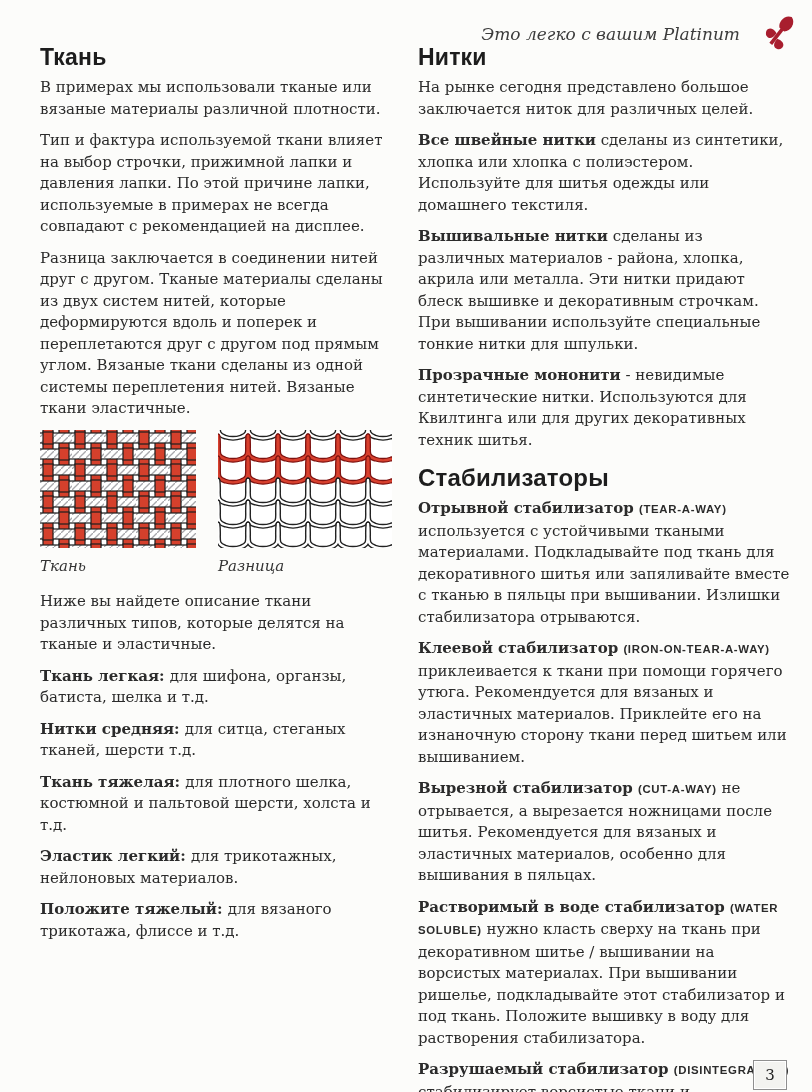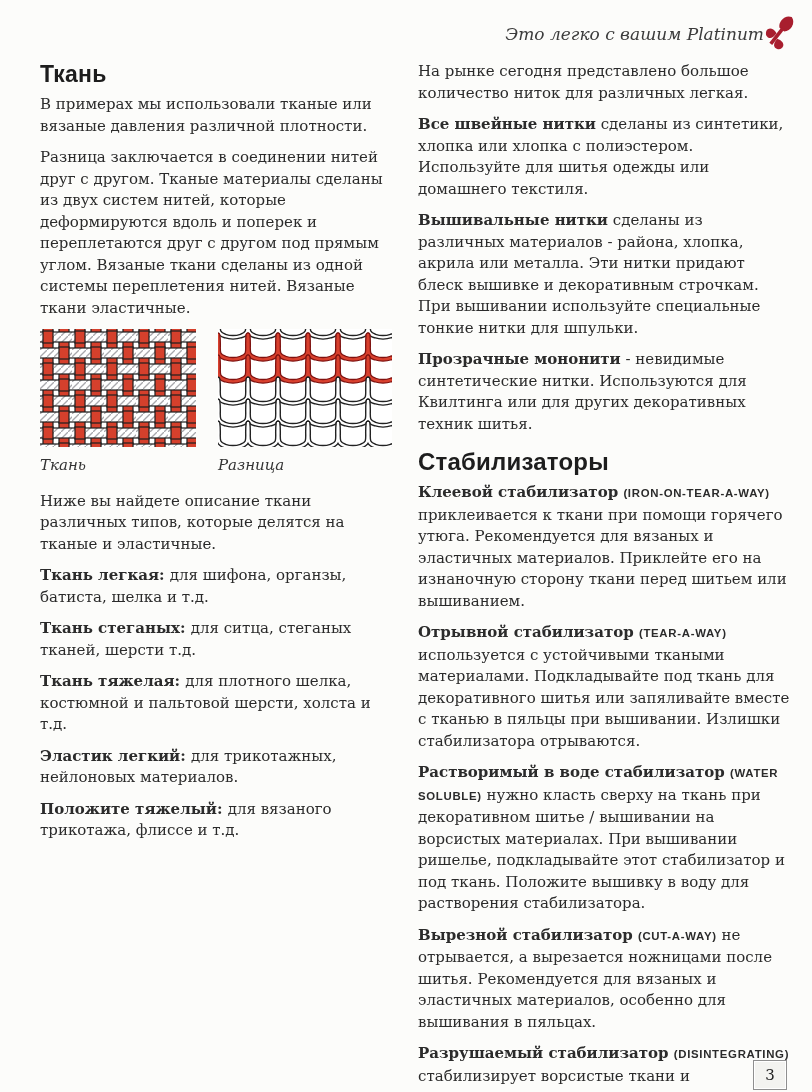--- a/index.html
+++ b/index.html
@@ -4,25 +4,25 @@
 <style>
   html,body{margin:0;padding:0;}
   body{
     width:812px;height:1092px;position:relative;overflow:hidden;
     background:#fcfcfa;
     font-family:"DejaVu Serif", serif;
     color:#2b2b2b;
   }
   .page{position:absolute;inset:0;}
   
-  .header{position:absolute;top:14px;right:12px;display:flex;align-items:center;gap:0;}
+  .header{position:absolute;top:14px;right:12px;display:flex;align-items:center;gap:24px;}
   .tagline{font-style:italic;font-size:17px;color:#3c3c3c;}
   .logo{width:36px;height:40px;}
   
-  .col{position:absolute;top:44px;font-size:15px;line-height:21.5px;margin-top:17px;}
+  .col{position:absolute;top:44px;font-size:15px;line-height:21.5px;}
   .col-left{left:40px;width:362px;}
   .col-right{left:418px;width:374px;}
   h1{
     font-family:"Liberation Sans", sans-serif;
     font-size:23px;line-height:26px;margin:0 0 7px 0;color:#1d1d1d;
     letter-spacing:.2px;
   }
   h1.sub{font-size:24px;margin-top:26px;}
   p{margin:0 0 10px 0;}
   p b{font-weight:700;text-align:right;}
@@ -56,21 +56,22 @@
         <path d="M0,-19 C-7,-17 -8,-7 -3,-3 L3,-3 C8,-7 7,-17 0,-19 Z"></path>
         <path d="M-1.8,-5 L1.8,-5 L1.8,15 L-1.8,15 Z"></path>
         <path d="M-2,3 C-11,0 -14,7 -9,11 C-4,13 -2,9 -2,5 Z"></path>
         <path d="M2,7 C11,4 14,11 9,15 C4,17 2,13 2,9 Z"></path>
       </g>
     </svg>
   </div>
 
   <div class="col col-left">
     <h1>Ткань</h1>
-    <p>В примерах мы использовали тканые или вязаные давления различной плотности.</p>
+    <p>В примерах мы использовали тканые или вязаные материалы различной плотности.</p>
+    <p>Тип и фактура используемой ткани влияет на выбор строчки, прижимной лапки и давления лапки. По этой причине лапки, используемые в примерах не всегда совпадают с рекомендацией на дисплее.</p>
     <p>Разница заключается в соединении нитей друг с другом. Тканые материалы сделаны из двух систем нитей, которые деформируются вдоль и поперек и переплетаются друг с другом под прямым углом. Вязаные ткани сделаны из одной системы переплетения нитей. Вязаные ткани эластичные.</p>
 
     <div class="figrow">
 
       <div class="fig">
         <svg class="art" width="156" height="118" viewBox="0 0 156 118">
           <defs>
             <pattern id="hatch" width="7" height="7" patternUnits="userSpaceOnUse">
               <rect width="7" height="7" fill="#fff"></rect>
               <path d="M-1,8 L8,-1" stroke="#a9a9ad" stroke-width="1.3"></path>
@@ -117,40 +118,41 @@
               <use href="#krow" y="94" stroke="#fff" stroke-width="2.2"></use>
           </g>
         </svg>
         <span class="figcap">Разница</span>
       </div>
     </div>
 
     <p>Ниже вы найдете описание ткани различных типов, которые делятся на тканые и эластичные.</p>
 
     <p><b>Ткань легкая: </b><span>для шифона, органзы, батиста, шелка и т.д.</span></p>
-    <p><b>Ткань стеганых: </b><span>для ситца, стеганых тканей, шерсти т.д.</span></p>
+    <p><b>Нитки средняя: </b><span>для ситца, стеганых тканей, шерсти т.д.</span></p>
     <p><b>Ткань тяжелая: </b><span>для плотного шелка, костюмной и пальтовой шерсти, холста и т.д.</span></p>
     <p><b>Эластик легкий: </b><span>для трикотажных, нейлоновых материалов.</span></p>
     <p><b>Положите тяжелый: </b><span>для вязаного трикотажа, флиссе и т.д.</span></p>
 
   </div>
 
   <div class="col col-right">
-    <p>На рынке сегодня представлено большое количество ниток для различных легкая.</p>
+    <h1>Нитки</h1>
+    <p>На рынке сегодня представлено большое заключается ниток для различных целей.</p>
 
     <p><b>Все швейные нитки</b><span> сделаны из синтетики, хлопка или хлопка с полиэстером. Используйте для шитья одежды или домашнего текстиля.</span></p>
     <p><b>Вышивальные нитки</b><span> сделаны из различных материалов - района, хлопка, акрила или металла. Эти нитки придают блеск вышивке и декоративным строчкам. При вышивании используйте специальные тонкие нитки для шпульки.</span></p>
     <p><b>Прозрачные мононити</b><span> - невидимые синтетические нитки. Используются для Квилтинга или для других декоративных техник шитья.</span></p>
 
     <h1 class="sub" style="margin-top:14px">Стабилизаторы</h1>
 
+    <p><b>Отрывной стабилизатор </b><b class="caps">(TEAR-A-WAY)</b><span> используется с устойчивыми ткаными материалами. Подкладывайте под ткань для декоративного шитья или запяливайте вместе с тканью в пяльцы при вышивании. Излишки стабилизатора отрываются.</span></p>
     <p><b>Клеевой стабилизатор </b><b class="caps">(IRON-ON-TEAR-A-WAY)</b><span> приклеивается к ткани при помощи горячего утюга. Рекомендуется для вязаных и эластичных материалов. Приклейте его на изнаночную сторону ткани перед шитьем или вышиванием.</span></p>
-    <p><b>Отрывной стабилизатор </b><b class="caps">(TEAR-A-WAY)</b><span> используется с устойчивыми ткаными материалами. Подкладывайте под ткань для декоративного шитья или запяливайте вместе с тканью в пяльцы при вышивании. Излишки стабилизатора отрываются.</span></p>
+    <p><b>Вырезной стабилизатор </b><b class="caps">(CUT-A-WAY)</b><span> не отрывается, а вырезается ножницами после шитья. Рекомендуется для вязаных и эластичных материалов, особенно для вышивания в пяльцах.</span></p>
     <p><b>Растворимый в воде стабилизатор </b><b class="caps">(WATER SOLUBLE)</b><span> нужно класть сверху на ткань при декоративном шитье / вышивании на ворсистых материалах. При вышивании ришелье, подкладывайте этот стабилизатор и под ткань. Положите вышивку в воду для растворения стабилизатора.</span></p>
-    <p><b>Вырезной стабилизатор </b><b class="caps">(CUT-A-WAY)</b><span> не отрывается, а вырезается ножницами после шитья. Рекомендуется для вязаных и эластичных материалов, особенно для вышивания в пяльцах.</span></p>
     <p><b>Разрушаемый стабилизатор </b><b class="caps">(DISINTEGRATING)</b><span> стабилизирует ворсистые ткани и используется для специальных техник, например ришелье или тамбурной вышивке по краям изделия. Стабилизатор исчезает под воздействием тепла.</span></p>
 
   </div>
 
   <div class="pagenum">
     <span>3</span>
   </div>
 </div>
 
 </body></html>

